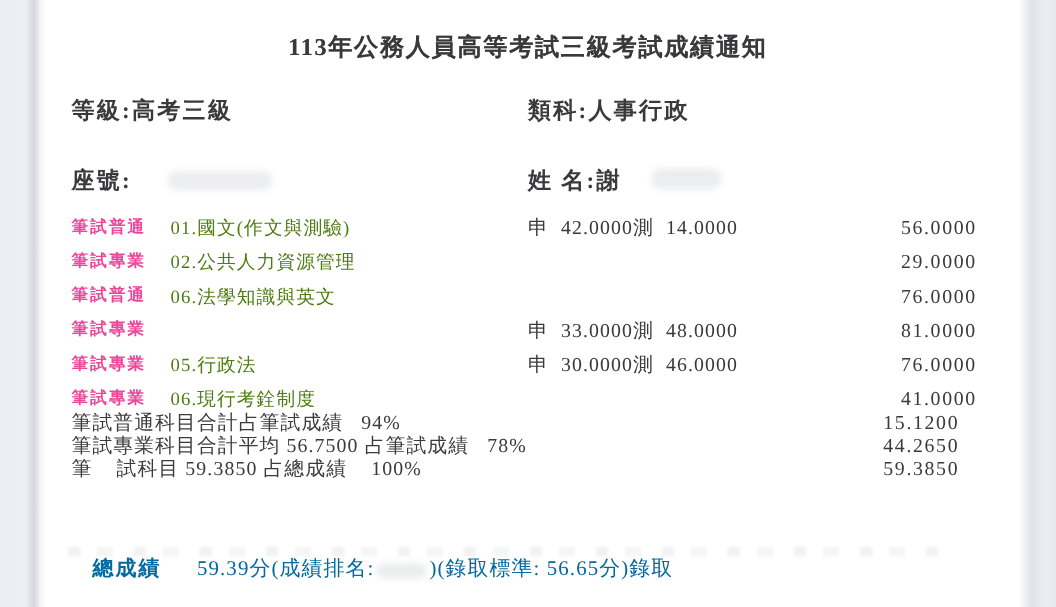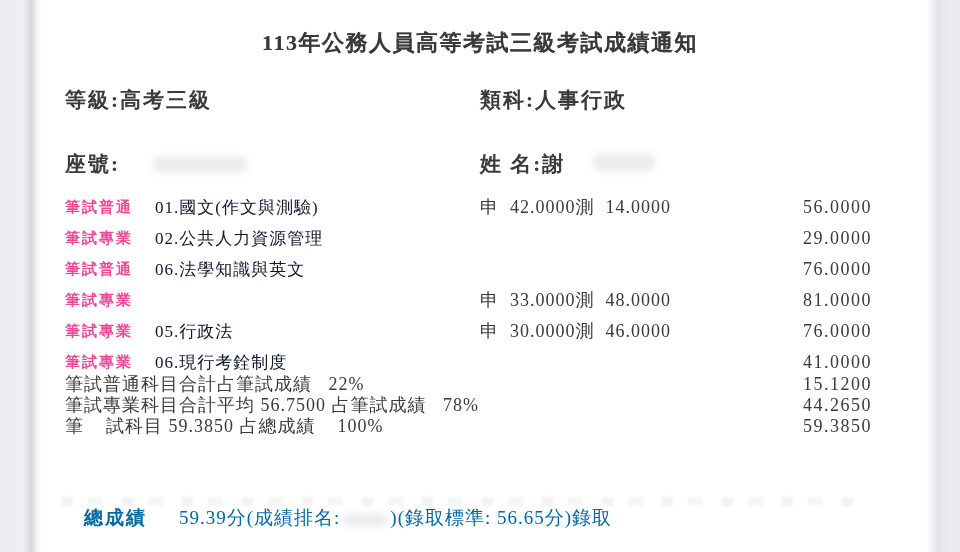--- a/index.html
+++ b/index.html
@@ -28,23 +28,23 @@
   .hdr-row{position:absolute;left:0;width:100%;font-size:21px;font-weight:600;letter-spacing:2px;color:#3a3a3c;}
   .hdr-row .left{position:absolute;left:65px;top:0;white-space:pre;}
   .hdr-row .right{position:absolute;left:480px;top:0;white-space:pre;}
   .row1{top:86px;}
   .row2{top:150px;}
   
   .score-table{position:absolute;left:0;top:192px;width:100%;}
   .score-row{position:relative;height:31px;line-height:31px;}
   .cell{position:absolute;top:0;height:31px;line-height:31px;white-space:pre;}
   .cell.type{left:65px;font-size:15px;letter-spacing:2px;font-weight:600;color:#ec4899;}
-  .cell.subject{left:155px;font-size:17px;letter-spacing:1px;color:#0f172a;text-align:center;}
+  .cell.subject{left:155px;font-size:17px;letter-spacing:1px;color:#4d7c0f;text-align:center;}
   .cell.breakdown{left:480px;font-size:18px;letter-spacing:1px;color:#3a3a3c;}
-  .cell.score{right:88px;font-size:18px;letter-spacing:1.5px;text-align:right;color:#3a3a3c;}
+  .cell.score{right:72px;font-size:18px;letter-spacing:1.5px;text-align:right;color:#3a3a3c;}
   
   .summary{position:absolute;left:0;top:374px;width:100%;}
   .summary-row{position:relative;height:21px;line-height:21px;}
   .summary-row .label{position:absolute;left:65px;font-size:18px;letter-spacing:1px;white-space:pre;color:#3b3b3d;}
   .summary-row .value{position:absolute;right:88px;font-size:18px;letter-spacing:1.5px;white-space:pre;color:#3a3a3c;text-align:right;}
   
   .total-row{position:absolute;left:65px;top:473px;height:30px;line-height:30px;white-space:pre;font-size:19px;color:#0369a1;}
   .total-row .tlabel{font-weight:600;letter-spacing:2px;}
   .total-row .tscore{margin-left:32px;letter-spacing:1px;}
   .total-row .tpart{letter-spacing:1px;}
@@ -118,21 +118,21 @@
     <div class="score-row">
       <span class="cell type">筆試專業</span>
       <span class="cell subject">06.現行考銓制度</span>
       <span class="cell breakdown"></span>
       <span class="cell score">41.0000</span>
     </div>
   </div>
 
   <div class="summary">
     <div class="summary-row">
-      <span class="label">筆試普通科目合計占筆試成績   22%</span>
+      <span class="label">筆試普通科目合計占筆試成績   94%</span>
       <span class="value">15.1200</span>
     </div>
     <div class="summary-row">
       <span class="label">筆試專業科目合計平均 56.7500 占筆試成績   78%</span>
       <span class="value">44.2650</span>
     </div>
     <div class="summary-row">
       <span class="label">筆    試科目 59.3850 占總成績    100%</span>
       <span class="value">59.3850</span>
     </div>

